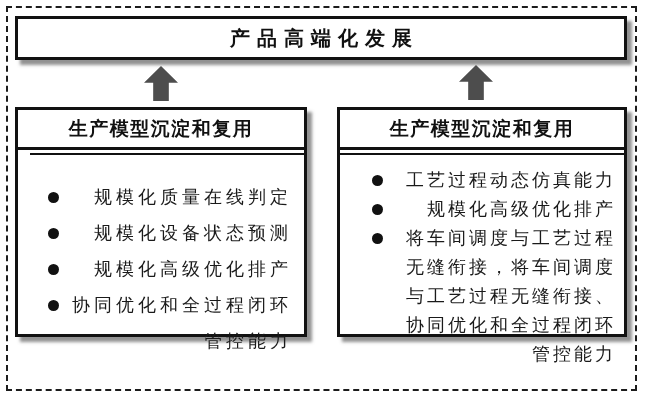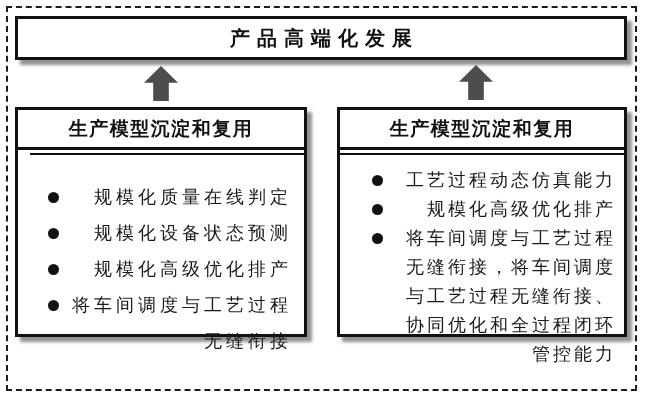--- a/index.html
+++ b/index.html
@@ -136,21 +136,21 @@
         <li>
           <span class="dot"></span>
           <span class="txt">规模化设备状态预测</span>
         </li>
         <li>
           <span class="dot"></span>
           <span class="txt">规模化高级优化排产</span>
         </li>
         <li>
           <span class="dot"></span>
-          <span class="txt">将车间调度与工艺过程无缝衔接</span>
+          <span class="txt">协同优化和全过程闭环管控能力</span>
         </li>
       </ul>
     </div>
   </div>
 
   <div class="panel panel-right shadow-box">
     <div class="panel-header">生产模型沉淀和复用</div>
     <div class="panel-body">
       <ul class="bullet-list">
         <li>

